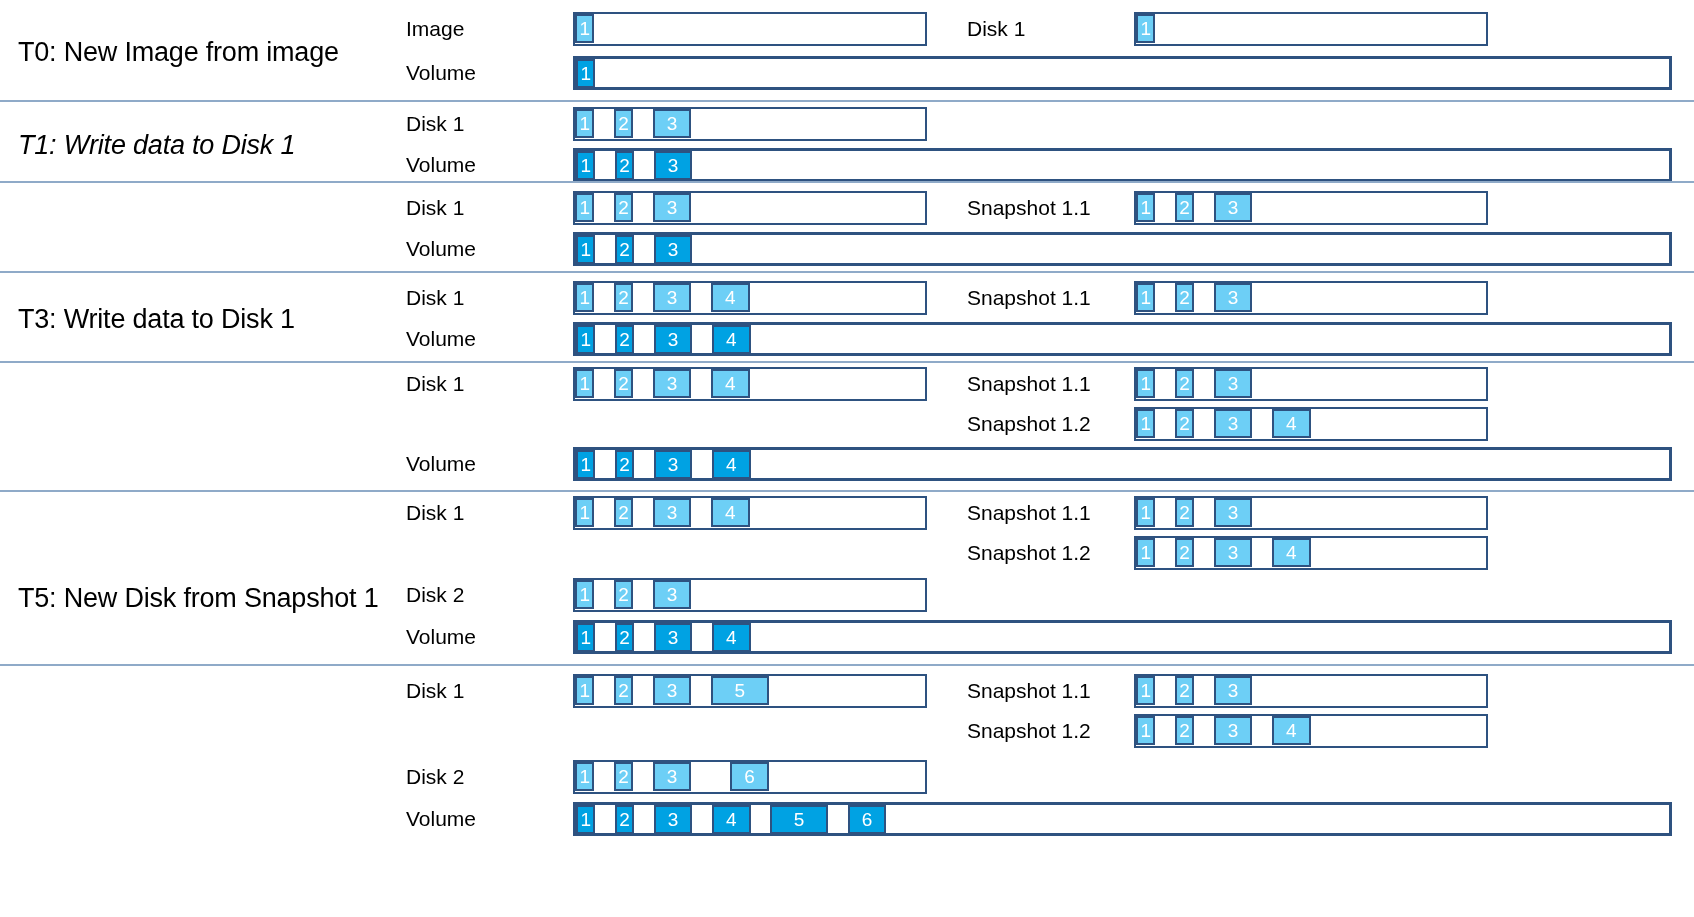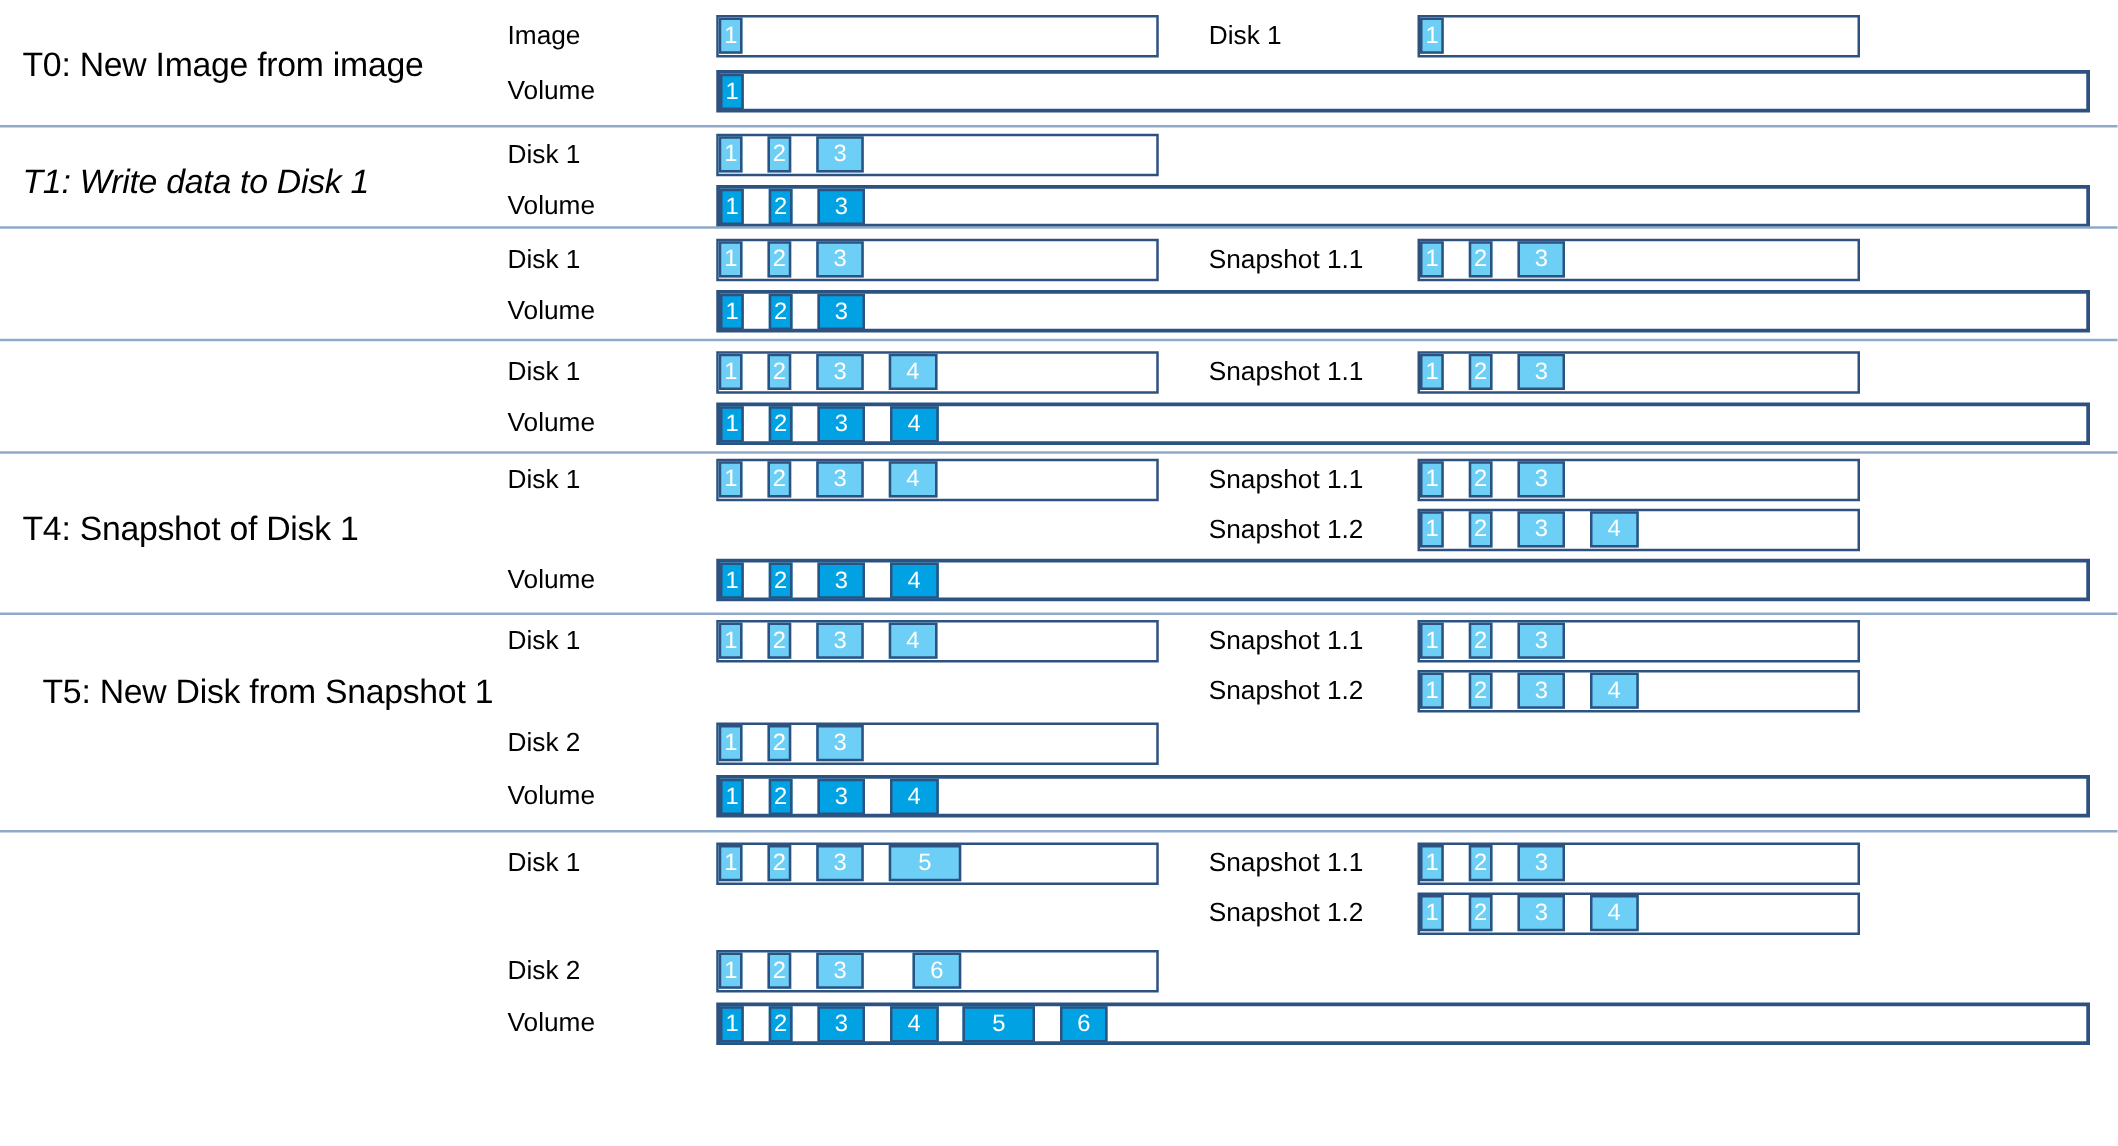--- a/index.html
+++ b/index.html
@@ -129,20 +129,21 @@
     <div class="trackrow" style="top: 232px; left: 0px; width: 1694px;">
       <div class="rowlabel left">Volume</div>
       <div class="track thick" style="left: 573px; width: 1099px; border-color: rgb(46, 82, 128);">
         <div class="blk dark" style="left: 0px; width: 19.4px; background: rgb(0, 162, 227); border-color: rgb(46, 82, 128);">1</div>
         <div class="blk dark" style="left: 38.8px; width: 19.4px; background: rgb(0, 162, 227); border-color: rgb(46, 82, 128);">2</div>
         <div class="blk dark" style="left: 77.6px; width: 38.8px; background: rgb(0, 162, 227); border-color: rgb(46, 82, 128);">3</div>
       </div>
     </div>
     <div class="band" style="top: 273px; height: 88px;"></div>
     <div class="sep" style="top: 271px; background: rgb(143, 170, 200);"></div>
+    <div class="step-label" style="top: 301px;">T3: Write data to Disk 1</div>
     <div class="trackrow" style="top: 281px; left: 0px; width: 1694px;">
       <div class="rowlabel left">Disk 1</div>
       <div class="track" style="left: 573px; width: 354px; border-color: rgb(46, 82, 128);">
         <div class="blk light" style="left: 0px; width: 19.4px; background: rgb(109, 207, 246); border-color: rgb(46, 82, 128);">1</div>
         <div class="blk light" style="left: 38.8px; width: 19.4px; background: rgb(109, 207, 246); border-color: rgb(46, 82, 128);">2</div>
         <div class="blk light" style="left: 77.6px; width: 38.8px; background: rgb(109, 207, 246); border-color: rgb(46, 82, 128);">3</div>
         <div class="blk light" style="left: 135.8px; width: 38.8px; background: rgb(109, 207, 246); border-color: rgb(46, 82, 128);">4</div>
       </div>
     </div>
     <div class="trackrow" style="top: 281px; left: 0px; width: 1694px;">
@@ -157,21 +158,20 @@
       <div class="rowlabel left">Volume</div>
       <div class="track thick" style="left: 573px; width: 1099px; border-color: rgb(46, 82, 128);">
         <div class="blk dark" style="left: 0px; width: 19.4px; background: rgb(0, 162, 227); border-color: rgb(46, 82, 128);">1</div>
         <div class="blk dark" style="left: 38.8px; width: 19.4px; background: rgb(0, 162, 227); border-color: rgb(46, 82, 128);">2</div>
         <div class="blk dark" style="left: 77.6px; width: 38.8px; background: rgb(0, 162, 227); border-color: rgb(46, 82, 128);">3</div>
         <div class="blk dark" style="left: 135.8px; width: 38.8px; background: rgb(0, 162, 227); border-color: rgb(46, 82, 128);">4</div>
       </div>
     </div>
     <div class="band" style="top: 363px; height: 127px;"></div>
     <div class="sep" style="top: 361px; background: rgb(143, 170, 200);"></div>
-    <div class="step-label" style="top: 405px;">T4: Snapshot of Disk 1</div>
     <div class="trackrow" style="top: 367px; left: 0px; width: 1694px;">
       <div class="rowlabel left">Disk 1</div>
       <div class="track" style="left: 573px; width: 354px; border-color: rgb(46, 82, 128);">
         <div class="blk light" style="left: 0px; width: 19.4px; background: rgb(109, 207, 246); border-color: rgb(46, 82, 128);">1</div>
         <div class="blk light" style="left: 38.8px; width: 19.4px; background: rgb(109, 207, 246); border-color: rgb(46, 82, 128);">2</div>
         <div class="blk light" style="left: 77.6px; width: 38.8px; background: rgb(109, 207, 246); border-color: rgb(46, 82, 128);">3</div>
         <div class="blk light" style="left: 135.8px; width: 38.8px; background: rgb(109, 207, 246); border-color: rgb(46, 82, 128);">4</div>
       </div>
     </div>
     <div class="trackrow" style="top: 367px; left: 0px; width: 1694px;">
@@ -195,21 +195,21 @@
       <div class="rowlabel left">Volume</div>
       <div class="track thick" style="left: 573px; width: 1099px; border-color: rgb(46, 82, 128);">
         <div class="blk dark" style="left: 0px; width: 19.4px; background: rgb(0, 162, 227); border-color: rgb(46, 82, 128);">1</div>
         <div class="blk dark" style="left: 38.8px; width: 19.4px; background: rgb(0, 162, 227); border-color: rgb(46, 82, 128);">2</div>
         <div class="blk dark" style="left: 77.6px; width: 38.8px; background: rgb(0, 162, 227); border-color: rgb(46, 82, 128);">3</div>
         <div class="blk dark" style="left: 135.8px; width: 38.8px; background: rgb(0, 162, 227); border-color: rgb(46, 82, 128);">4</div>
       </div>
     </div>
     <div class="band" style="top: 492px; height: 172px;"></div>
     <div class="sep" style="top: 490px; background: rgb(143, 170, 200);"></div>
-    <div class="step-label" style="top: 535px; margin-left: 16px;">T5: New Disk from Snapshot 1</div>
+    <div class="step-label" style="top: 580px;">T5: New Disk from Snapshot 1</div>
     <div class="trackrow" style="top: 496px; left: 0px; width: 1694px;">
       <div class="rowlabel left">Disk 1</div>
       <div class="track" style="left: 573px; width: 354px; border-color: rgb(46, 82, 128);">
         <div class="blk light" style="left: 0px; width: 19.4px; background: rgb(109, 207, 246); border-color: rgb(46, 82, 128);">1</div>
         <div class="blk light" style="left: 38.8px; width: 19.4px; background: rgb(109, 207, 246); border-color: rgb(46, 82, 128);">2</div>
         <div class="blk light" style="left: 77.6px; width: 38.8px; background: rgb(109, 207, 246); border-color: rgb(46, 82, 128);">3</div>
         <div class="blk light" style="left: 135.8px; width: 38.8px; background: rgb(109, 207, 246); border-color: rgb(46, 82, 128);">4</div>
       </div>
     </div>
     <div class="trackrow" style="top: 496px; left: 0px; width: 1694px;">

